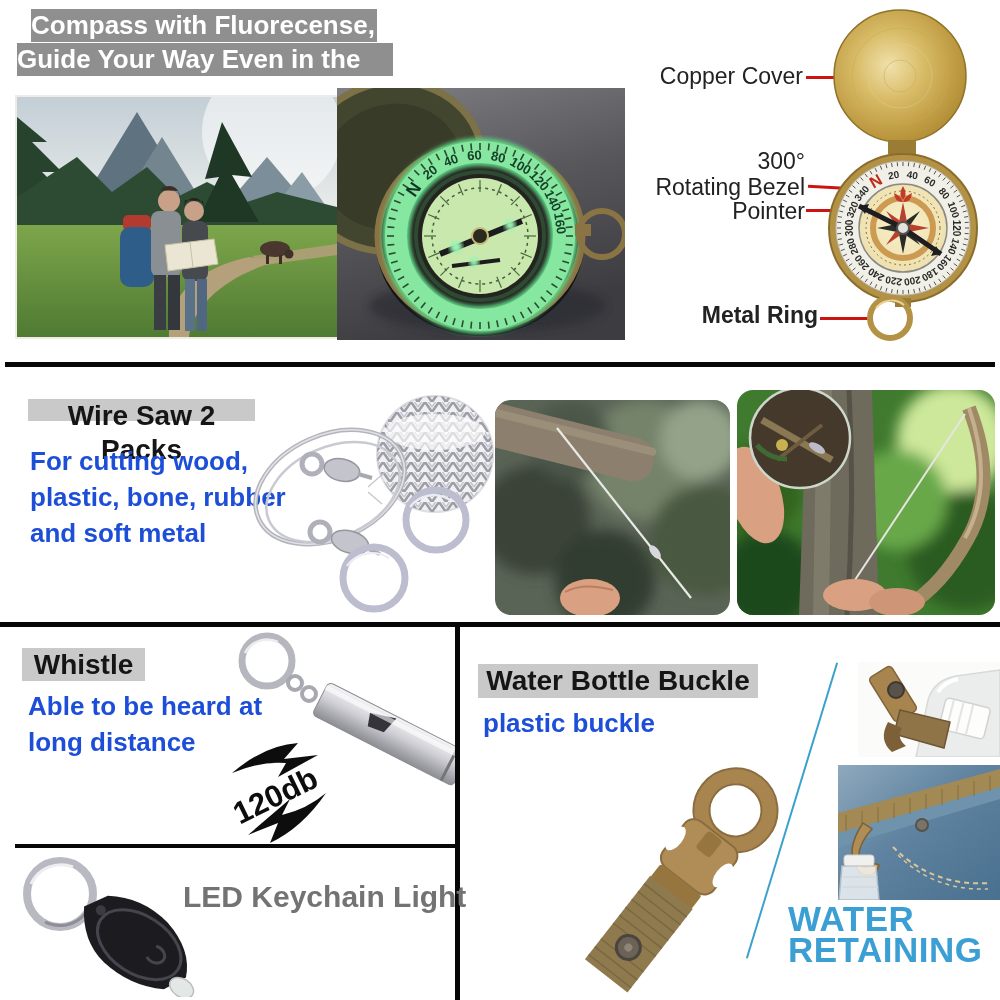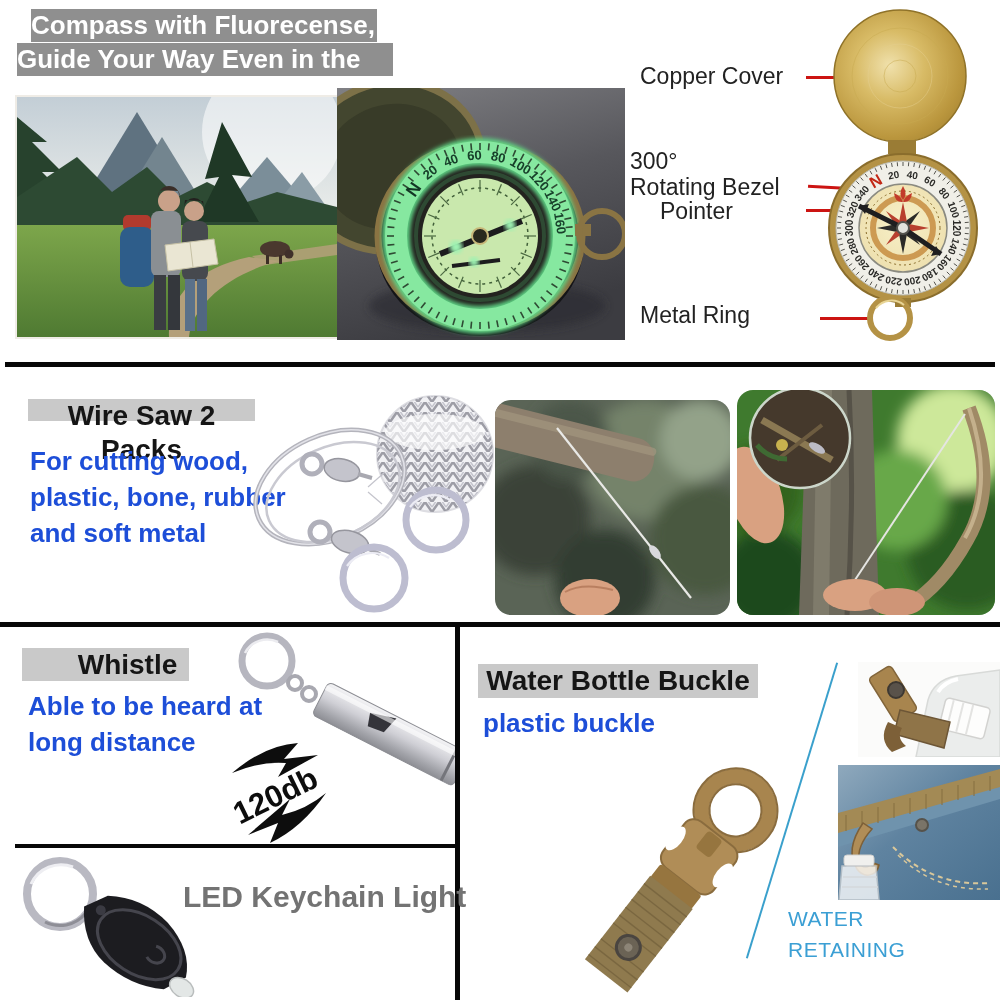--- a/index.html
+++ b/index.html
@@ -4,28 +4,28 @@
 <style>
   html,body{margin:0;padding:0;background:#fff;}
   #canvas{position:relative;width:1000px;height:1000px;background:#ffffff;overflow:hidden;
           font-family:"Liberation Sans","DejaVu Sans",sans-serif;}
   .abs{position:absolute;}
   .title-bar{position:absolute;background:#8f8f8f;color:#ffffff;font-weight:bold;
              font-size:26px;text-align:left;}
   .h-bar{position:absolute;background:#c9c9c9;color:#151515;font-weight:bold;
          font-size:28px;text-align:center;}
   .desc{position:absolute;color:#1d4ed8;font-size:26px;font-weight:600;line-height:36px;}
-  .clabel{position:absolute;color:#222222;font-size:23px;line-height:26px;}
+  .clabel{position:absolute;color:#222222;font-size:23px;text-align:right;line-height:26px;}
   .redline{position:absolute;background:#cc1412;height:3px;}
   .divider-h{position:absolute;background:#070707;}
   .divider-v{position:absolute;background:#070707;}
   .photo{position:absolute;overflow:hidden;}
   .rounded{border-radius:16px;}
   .led-heading{position:absolute;color:#737373;font-weight:bold;font-size:30px;}
-  .watermark{position:absolute;color:#3b9fd4;font-weight:normal;font-size:21px;line-height:31px;letter-spacing:.5px;}
+  .watermark{position:absolute;color:#3b9fd4;font-weight:bold;font-size:35px;line-height:31px;letter-spacing:.5px;}
   .blue-line{position:absolute;width:2px;height:309px;background:#3aa0cc;transform:rotate(17deg);}
   svg{display:block;}
 </style>
 </head>
 <body>
 
 <div id="canvas">
 
   <div class="title-bar" style="left:31px;top:9px;width:346px;height:33px;line-height:33px;">Compass with Fluorecense,</div>
   <div class="title-bar" style="left:17px;top:43px;width:376px;height:33px;line-height:33px;">Guide Your Way Even in the Dark</div>
@@ -222,21 +222,21 @@
 
   <div class="clabel" style="left:630px;width:175px;top:148px;">
     <div>300°</div>
     <div>Rotating Bezel</div>
   </div>
   <div class="redline" style="left:808px;top:186px;width:46px;transform:rotate(3deg);"></div>
 
   <div class="clabel" style="left:660px;width:145px;top:198px;">Pointer</div>
   <div class="redline" style="left:806px;top:209px;width:56px;"></div>
 
-  <div class="clabel" style="left:640px;width:178px;top:302px;">Metal Ring</div>
+  <div class="clabel" style="left:640px;width:178px;top:302px;font-weight:bold;">Metal Ring</div>
   <div class="redline" style="left:820px;top:317px;width:52px;"></div>
 
   <div class="abs" style="left:650px;top:0;width:350px;height:350px;">
     <svg width="350" height="350" viewBox="0 0 350 350">
       <defs>
         <radialGradient id="goldcap" cx="0.42" cy="0.42" r="0.75">
           <stop offset="0" stop-color="#f0e1ac"></stop>
             <stop offset="0.35" stop-color="#d8bb66"></stop>
           <stop offset="0.72" stop-color="#bb973e"></stop>
             <stop offset="1" stop-color="#9d7c2c"></stop>
@@ -488,21 +488,21 @@
         <ellipse cx="118" cy="205" rx="32" ry="16" fill="#d9a181"></ellipse>
         <ellipse cx="160" cy="212" rx="28" ry="14" fill="#cf9577"></ellipse>
       </g>
     </svg>
   </div>
 
   <div class="divider-h" style="left:0;top:622px;width:1000px;height:5px;"></div>
   <div class="divider-v" style="left:455px;top:622px;width:5px;height:378px;"></div>
   <div class="divider-h" style="left:15px;top:844px;width:440px;height:4px;"></div>
 
-  <div class="h-bar" style="left:22px;top:648px;width:123px;height:33px;line-height:33px;padding-left:44px;">Whistle</div>
+  <div class="h-bar" style="left:22px;top:648px;width:123px;height:33px;line-height:33px;">Whistle</div>
   <div class="desc" style="left:28px;top:688px;">
     <div>Able to be heard at</div>
     <div>long distance</div>
   </div>
 
   <div class="abs" style="left:225px;top:628px;width:230px;height:165px;overflow:hidden;">
     <svg width="230" height="165" viewBox="0 0 230 165">
       <defs>
         <linearGradient id="alu" x1="0" y1="0" x2="0" y2="1">
           <stop offset="0" stop-color="#f4f4f6"></stop>

